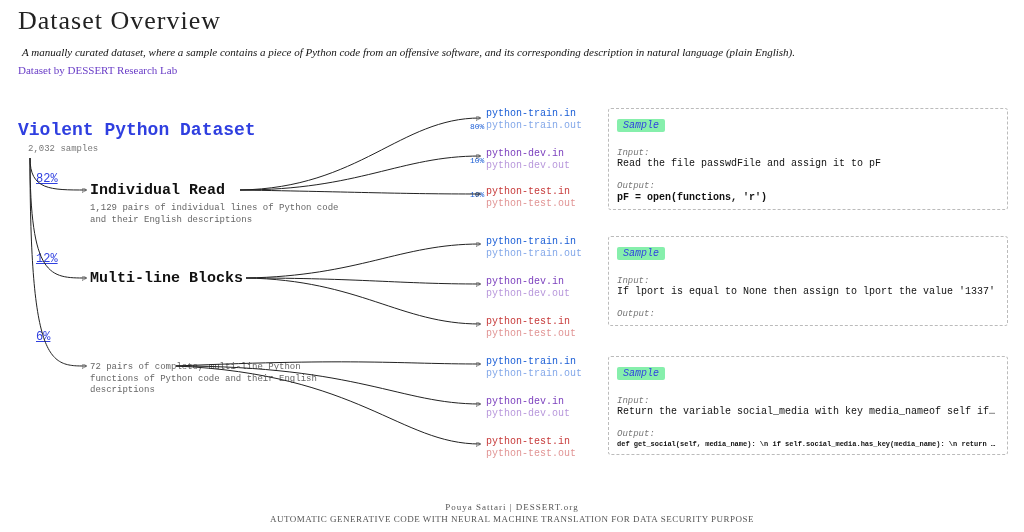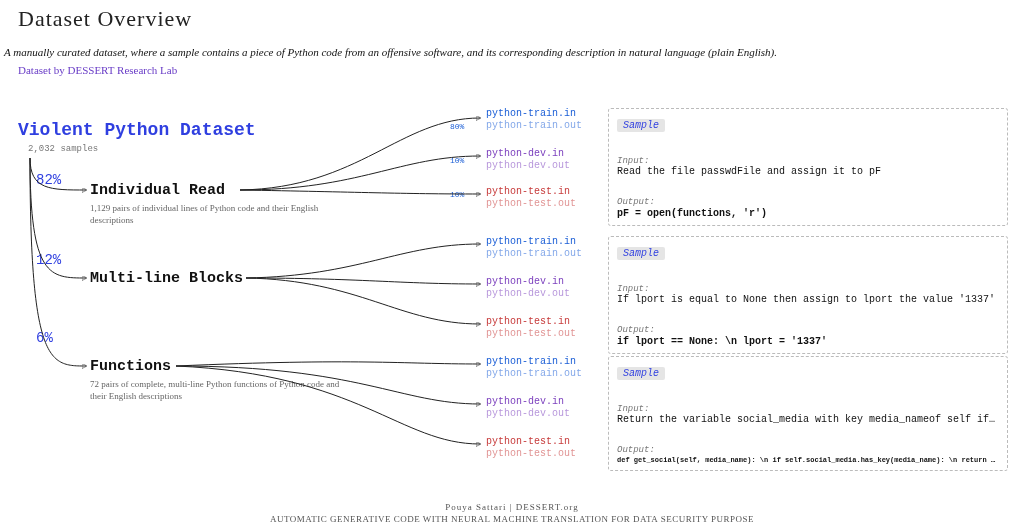--- a/index.html
+++ b/index.html
@@ -8,26 +8,26 @@
     height: 532px;
     background: #fff;
     font-family: 'Comic Sans MS', 'Segoe Script', cursive;
     color: #222;
     position: relative;
     overflow: hidden;
   }
   .title {
     position: absolute;
     left: 18px; top: 6px;
-    font-size: 22px;
+    font-size: 26px;
     letter-spacing: 1px;
   }
   .desc {
     position: absolute;
-    left: 4px; top: 46px;
+    left: 22px; top: 46px;
     font-size: 11px;
     font-style: italic;
     color: #111;
     right: 10px;
   }
   .credit-link {
     position: absolute;
     left: 18px; top: 64px;
     font-size: 11px;
     color: #6a3ec7;
@@ -45,49 +45,49 @@
     left: 28px; top: 144px;
     font-size: 9px;
     color: #777;
     font-family: 'Courier New', monospace;
   }
   .cat {
     position: absolute;
     font-family: 'Courier New', monospace;
   }
   .cat-title { font-size: 15px; font-weight: bold; color: #111; }
-  .cat-desc  { font-size: 9px;  color: #666; margin-top: 4px; line-height: 1.3; max-width: 250px; font-family: Liberation Serif, serif; }
+  .cat-desc  { font-size: 9px;  color: #666; margin-top: 4px; line-height: 1.3; max-width: 250px; }
   .split-file { position: absolute; font-family: 'Courier New', monospace; font-size: 10px; line-height: 1.2; }
   .file-in  { display:block; }
   .file-out { display:block; opacity: .55; }
   .clr-train { color: #1b5ed6; }
   .clr-dev   { color: #7b3fbd; }
   .clr-test  { color: #c73b3b; }
-  .pct { position: absolute; font-size: 14px; color: #2f3fe0; font-family: 'Courier New', monospace; }
-  .pct-split { position: absolute; font-size: 8px; color: #1b5ed6; font-family: 'Courier New', monospace; }
+  .pct { position: absolute; font-size: 12px; color: #2f3fe0; font-family: 'Courier New', monospace; text-decoration: underline; }
+  .pct-split { position: absolute; font-size: 8px; color: #1b5ed6; font-family: 'Courier New', monospace; margin-left: 20px; }
   .sample-box {
     position: absolute;
     left: 608px;
     width: 400px;
     border: 1px dashed #bbb;
     border-radius: 3px;
     padding: 6px 8px;
     font-family: 'Courier New', monospace;
   }
   .sample-tag {
     display: inline-block;
-    background: #e5e5e5;
+    background: #86efac;
     color: #2f3fe0;
     font-size: 10px;
     padding: 1px 6px;
     border-radius: 2px;
     margin-bottom: 4px;
     font-style: italic;
   }
-  .io-label { font-size: 9px; color: #777; font-style: italic; margin-top: 20px; }
+  .io-label { font-size: 9px; color: #777; font-style: italic; margin-top: 12px; }
   .io-text  { font-size: 10px; color: #111; margin-top: 0; white-space: nowrap; overflow: hidden; text-overflow: ellipsis; }
   .io-code  { font-size: 10px; color: #111; margin-top: 1px; font-weight: bold; white-space: nowrap; overflow: hidden; text-overflow: ellipsis; }
   .footer {
     position: absolute;
     bottom: 8px;
     width: 100%;
     text-align: center;
     font-size: 9px;
     color: #555;
     letter-spacing: 1px;
@@ -111,21 +111,20 @@
   <div class="cat-desc">1,129 pairs of individual lines of Python code and their English descriptions</div>
 </div>
 <span class="pct" style="left:36px; top:172px;">82%</span>
 
 <div class="cat" style="left:90px; top:270px;">
   <div class="cat-title">Multi-line Blocks</div>
 </div>
 <span class="pct" style="left:36px; top:252px;">12%</span>
 
 <div class="cat" style="left:90px; top:358px;">
-  <div class="cat-title">Functions</div>
   <div class="cat-desc">72 pairs of complete, multi-line Python functions of Python code and their English descriptions</div>
 </div>
 <span class="pct" style="left:36px; top:330px;">6%</span>
 
 <div class="split-file" style="left:486px; top:108px;">
   <span class="file-in clr-train">python-train.in</span>
   <span class="file-out clr-train">python-train.out</span>
 </div>
 <span class="pct-split" style="left:450px; top:122px;">80%</span>
 <div class="split-file" style="left:486px; top:148px;">
@@ -171,21 +170,20 @@
   <div class="io-text">Read the file passwdFile and assign it to pF</div>
   <div class="io-label">Output:</div>
   <div class="io-code">pF = open(functions, 'r')</div>
 </div>
 
 <div class="sample-box" style="top:236px;">
   <span class="sample-tag">Sample</span>
   <div class="io-label">Input:</div>
   <div class="io-text">If lport is equal to None then assign to lport the value '1337'</div>
   <div class="io-label">Output:</div>
-  <div class="io-code">if lport == None: \n      lport = '1337'</div>
 </div>
 
 <div class="sample-box" style="top:356px;">
   <span class="sample-tag">Sample</span>
   <div class="io-label">Input:</div>
   <div class="io-text">Return the variable social_media with key media_nameof self if it exists</div>
   <div class="io-label">Output:</div>
   <div class="io-code" style="font-size:7px;">def get_social(self, media_name): \n   if self.social_media.has_key(media_name): \n   return self.social_media[media_name] \n</div>
 </div>
 

